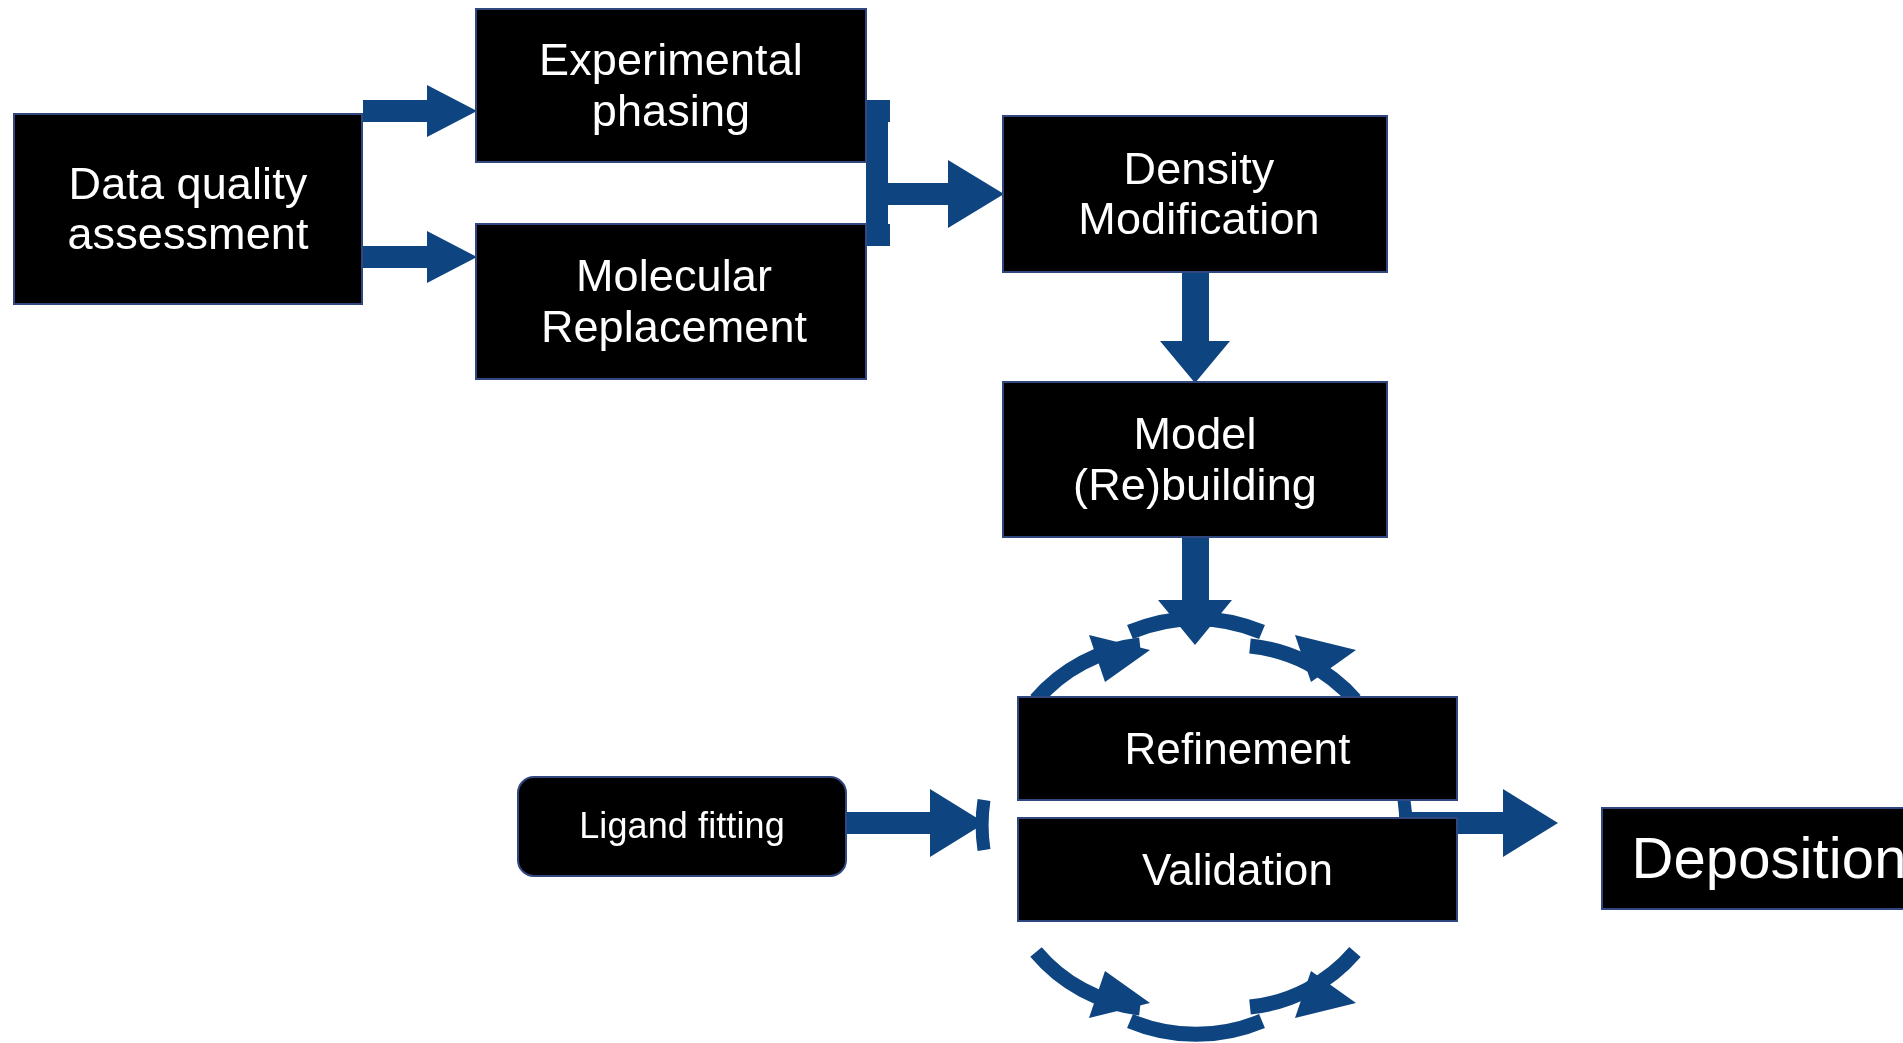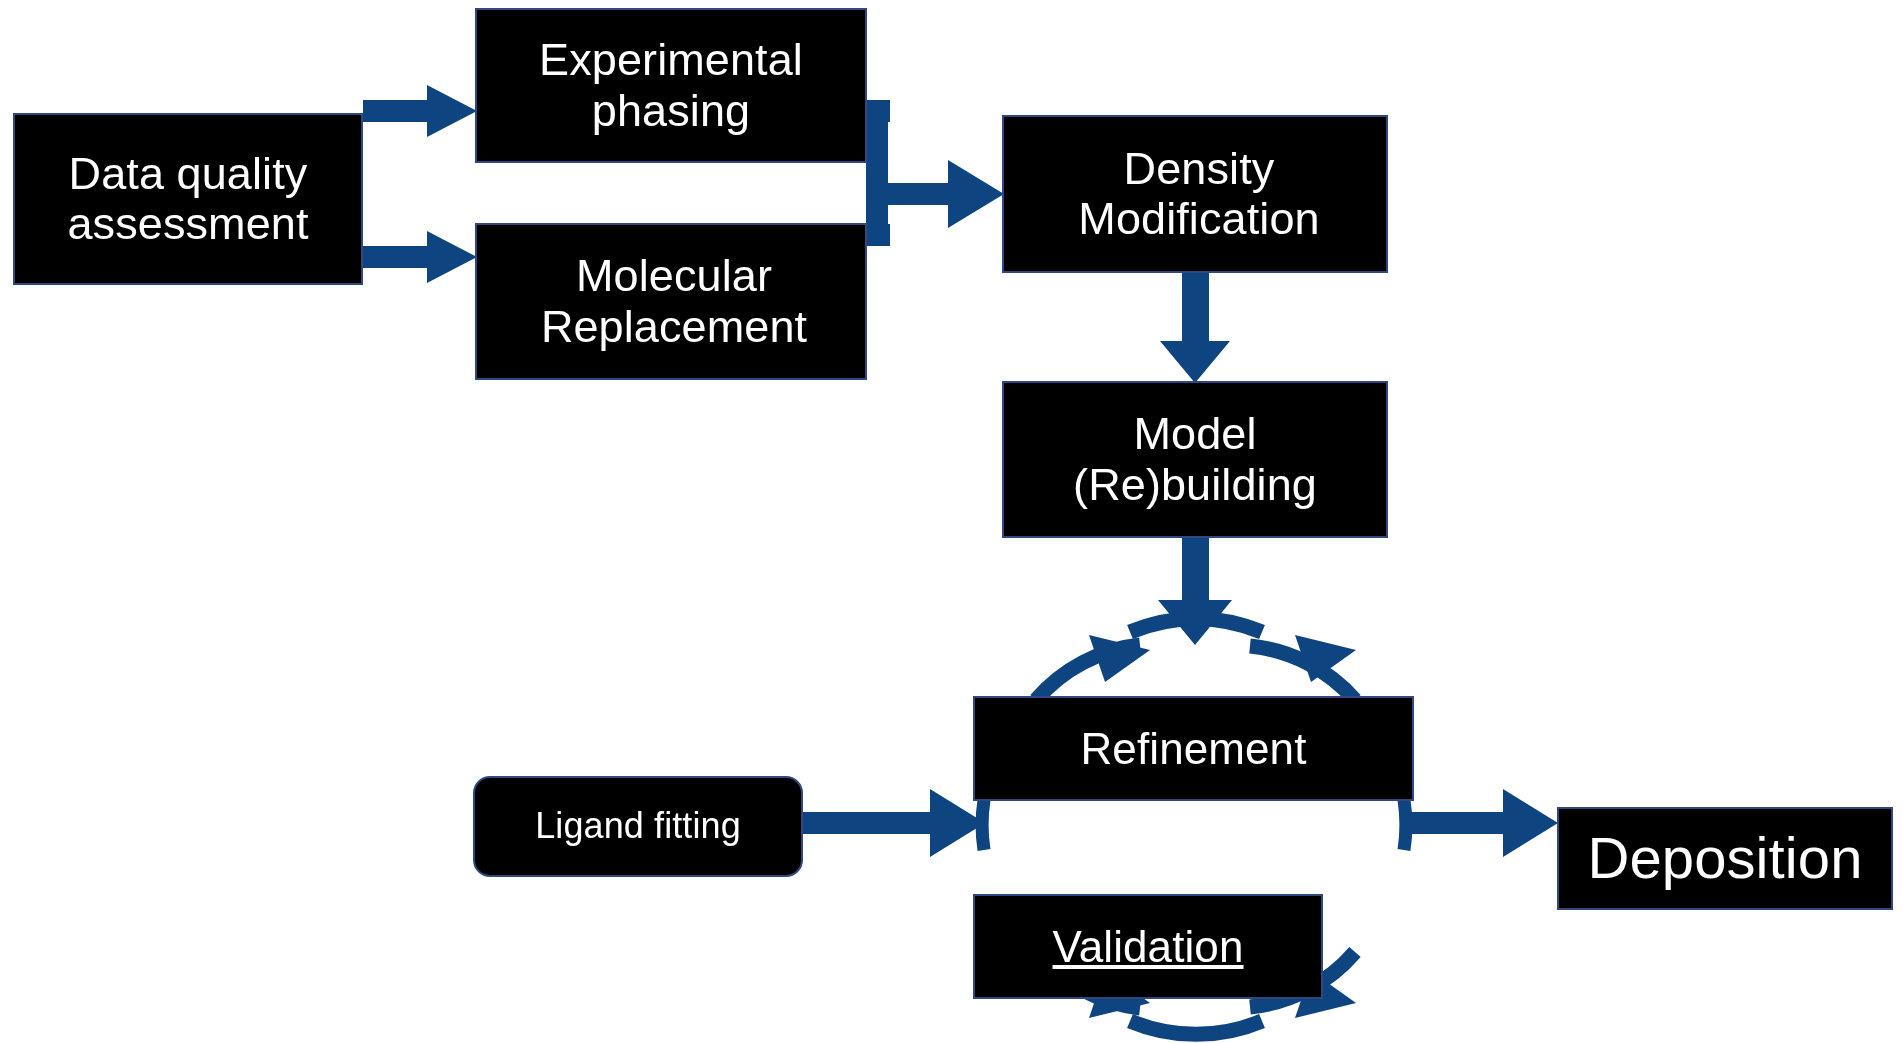--- a/index.html
+++ b/index.html
@@ -28,30 +28,30 @@
     align-items: center;
     justify-content: center;
     text-align: center;
     line-height: 1.12;
     font-weight: 400;
     letter-spacing: 0.1px;
     white-space: pre-line;
     z-index: 3;
   }
   .node.two-line { font-size: 45px; }
-  .node.one-line { font-size: 45px; }
+  .node.one-line { font-size: 45px; margin-left: 44px; }
 
   
-  #node-data-quality      { left: 13px;   top: 113px; width: 350px; height: 172px; font-size: 45px; }
+  #node-data-quality      { left: 13px;   top: 113px; width: 350px; height: 192px; font-size: 45px; }
   #node-exp-phasing       { left: 475px;  top: 8px;   width: 392px; height: 155px; font-size: 45px; }
   #node-mol-replacement   { left: 475px;  top: 223px; width: 392px; height: 157px; font-size: 45px; padding-left: 6px; }
   #node-density-mod       { left: 1002px; top: 115px; width: 386px; height: 158px; font-size: 45px; padding-left: 8px; }
   #node-model-rebuilding  { left: 1002px; top: 381px; width: 386px; height: 157px; font-size: 45px; }
   #node-refinement        { left: 973px;  top: 696px; width: 441px; height: 105px; font-size: 44px; z-index: 5; }
-  #node-validation        { left: 973px;  top: 894px; width: 350px; height: 105px; font-size: 44px; z-index: 5; text-decoration: underline; }
+  #node-validation        { left: 973px;  top: 817px; width: 441px; height: 105px; font-size: 44px; z-index: 5; }
   #node-ligand-fitting    { left: 473px;  top: 776px; width: 330px; height: 101px; font-size: 36px; border-radius: 17px; }
   #node-deposition        { left: 1557px; top: 807px; width: 336px; height: 103px; font-size: 58px; }
 
   .arrow-svg {
     position: absolute;
     left: 0;
     top: 0;
     width: 1903px;
     height: 1043px;
     overflow: visible;

